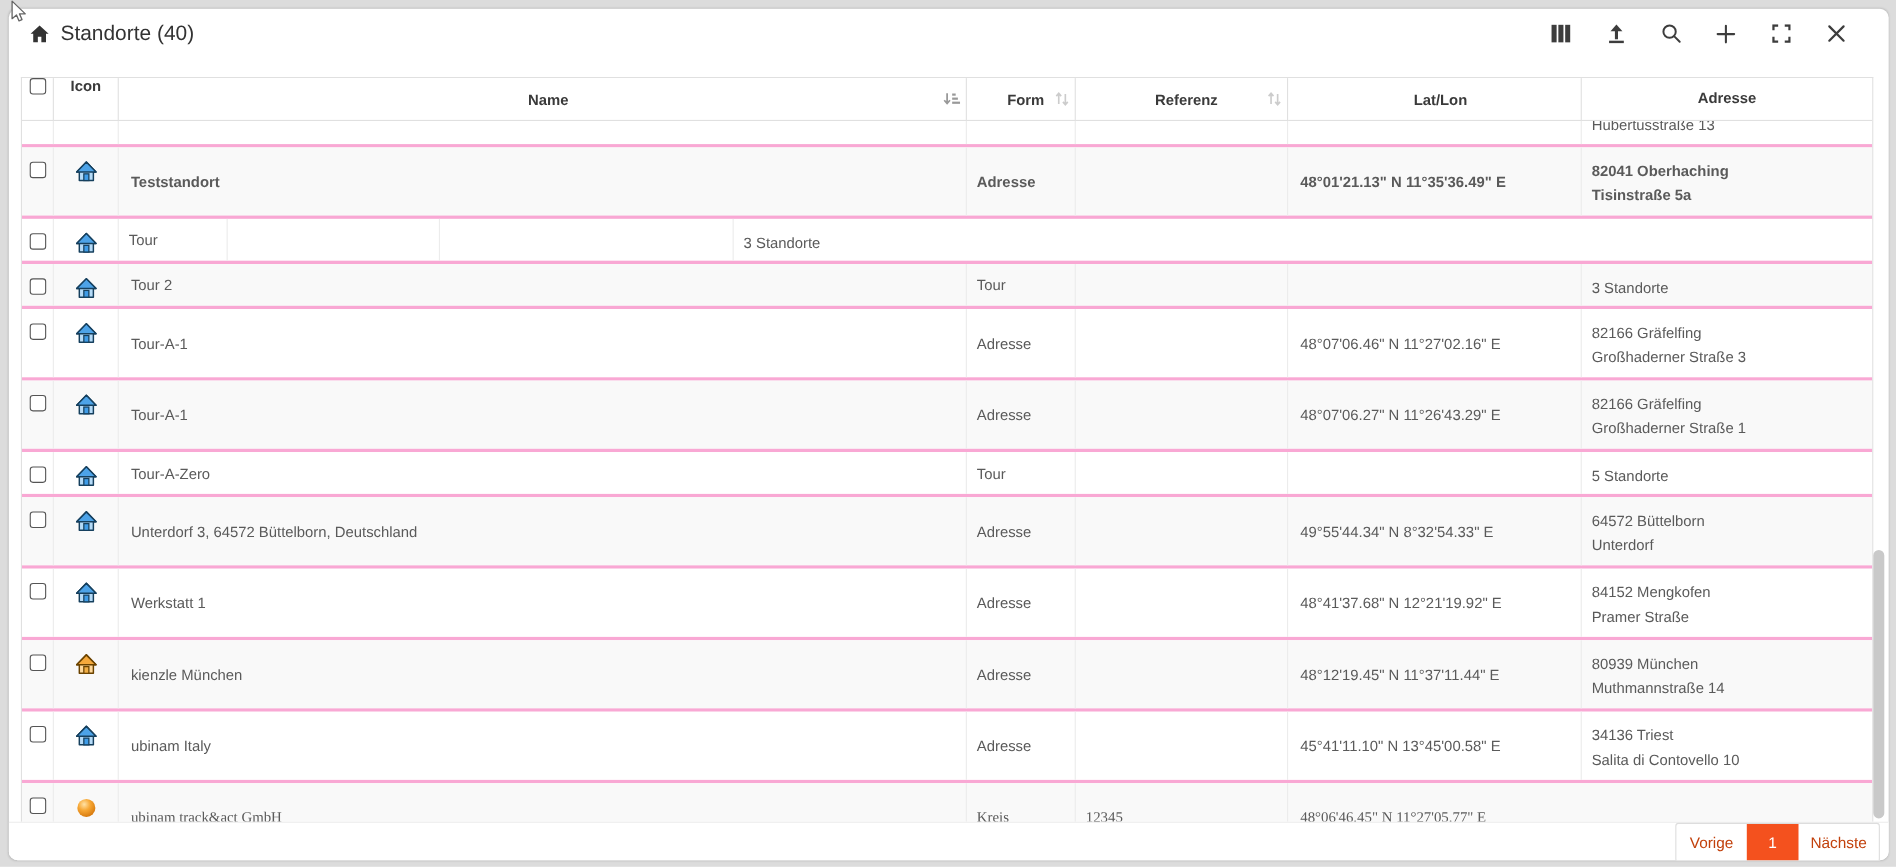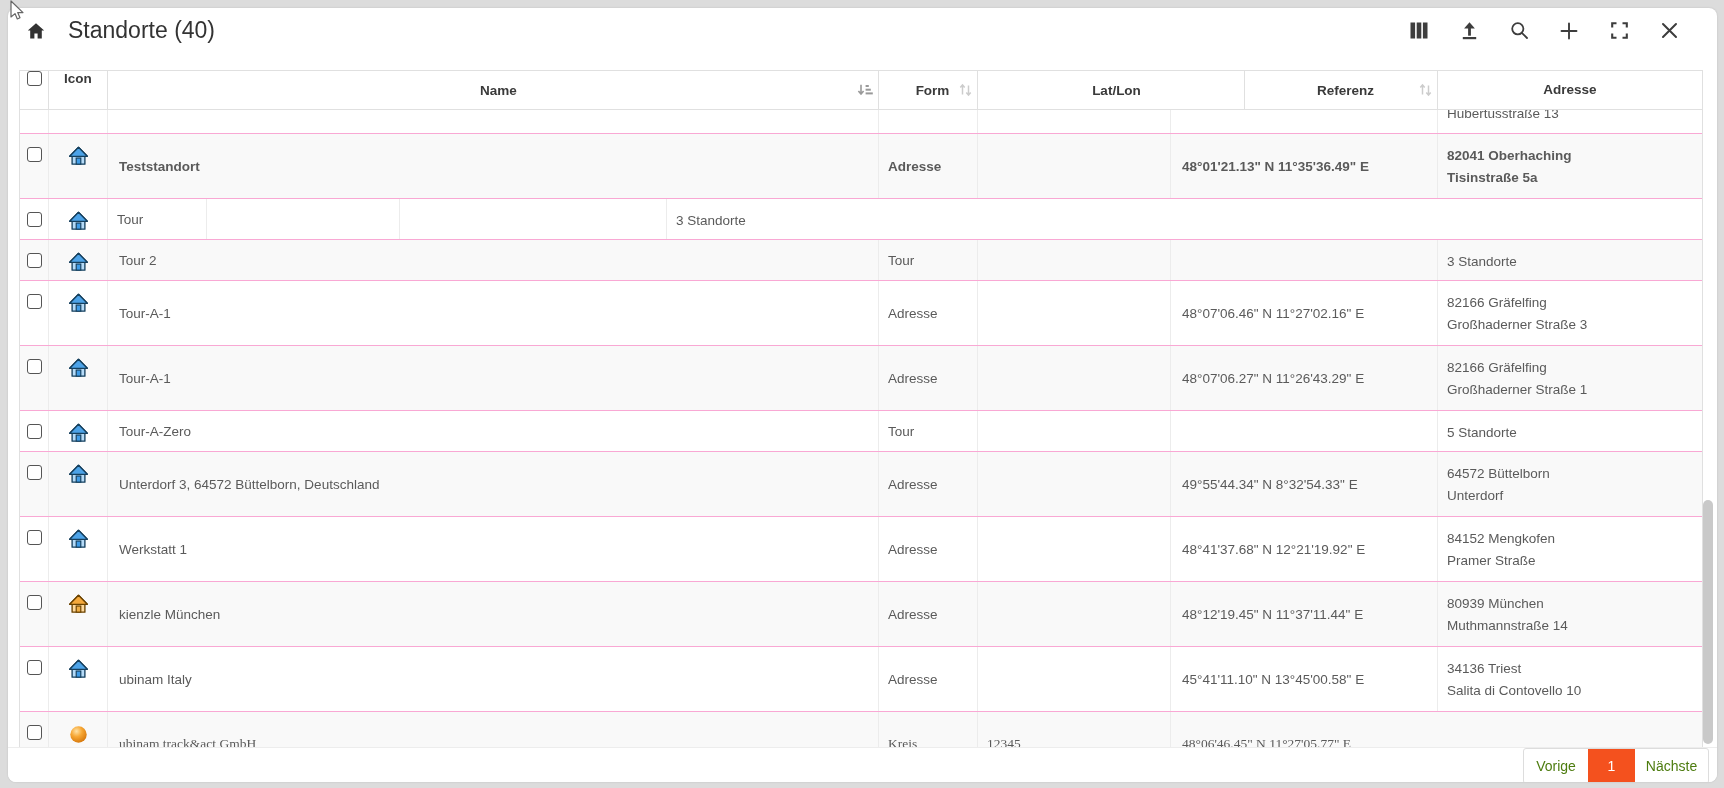--- a/index.html
+++ b/index.html
@@ -11,40 +11,40 @@
     position:relative;
   }
   .panel{
     position:absolute;left:8px;top:8px;width:1709px;height:774px;
     background:#ffffff;border-radius:8px;overflow:hidden;
     box-shadow:0 0 2px rgba(0,0,0,.15);
   }
   
   .titlebar{position:relative;height:45px;}
   .title-left{position:absolute;left:19px;top:0;height:45px;display:flex;align-items:center;gap:10px;}
-  .page-title{font-size:23px;color:#333;margin-left:13px;}
+  .page-title{font-size:19px;color:#333;}
   .toolbar{position:absolute;right:23px;top:0;height:45px;display:flex;align-items:center;}
   .tb-slot{width:50px;height:45px;display:flex;align-items:center;justify-content:center;cursor:pointer;}
   .tb-slot svg{display:block;}
   
   .table-wrap{
     position:absolute;left:11px;top:62px;width:1684px;height:694px;
     border:1px solid #e0e0e0;border-bottom:none;box-sizing:border-box;
     overflow:hidden;background:#fff;
   }
   .thead{display:flex;height:39px;background:#fff;}
   .th{
     position:relative;display:flex;align-items:center;justify-content:center;
     font-size:13.5px;font-weight:700;color:#3a3a3a;
     border-right:1px solid #e0e0e0;border-bottom:1px solid #e0e0e0;
     box-sizing:border-box;flex:none;
   }
   .th:last-child{border-right:none;}
   .sort-ic{position:absolute;right:5px;top:50%;transform:translateY(-50%);}
-  .trow{display:flex;border-bottom:1px solid #f9a8d4;background:#fff;box-sizing:border-box;cursor:pointer;}
+  .trow{display:flex;border-bottom:3px solid #f9a8d4;background:#fff;box-sizing:border-box;cursor:pointer;}
   .trow.alt{background:#f9f9f9;}
   .c{flex:none;box-sizing:border-box;border-right:1px solid #ececec;display:flex;align-items:center;overflow:hidden;
      font-size:13.5px;color:#5a5a5a;}
   .c:last-child{border-right:none;}
   .w-select{width:29px;justify-content:center;align-items:flex-start;}
   .w-icon{width:59px;justify-content:center;align-items:flex-start;}
   .w-name{width:771px;padding-left:11px;}
   .w-form{width:99px;padding-left:9px;}
   .w-ref{width:193px;padding-left:9px;}
   .w-latlon{width:267px;padding-left:11px;}
@@ -58,21 +58,21 @@
   .house-blue{--ho:#16405e;--hr:#4da3e8;--hb:#b5dbf8;--hd:#3f9ce8;}
   .house-orange{--ho:#6b4300;--hr:#f5a93c;--hb:#ffd99c;--hd:#f0ae45;}
   
   .vscroll-thumb{position:absolute;right:4px;top:492px;width:10px;height:244px;border-radius:5px;background:#c9c9c9;}
   
   .footer{position:absolute;left:0;top:739px;width:100%;height:35px;background:#fff;border-top:1px solid #ededed;}
   .pagination{
     position:absolute;left:1515px;top:740px;height:34px;
     display:flex;background:#fff;border:1px solid #ddd;border-radius:3px;overflow:hidden;
   }
-  .pg-btn{display:flex;align-items:center;justify-content:center;font-size:14px;color:#4d7c0f;cursor:pointer;}
+  .pg-btn{display:flex;align-items:center;justify-content:center;font-size:14px;color:#c2410c;cursor:pointer;}
   .pg-prev{width:64px;}
   .pg-next{width:73px;}
   .pg-page{width:47px;background:#f4511e;color:#ffffff;}
   
   .cursor{position:absolute;left:8px;top:0;z-index:50;pointer-events:none;}
   .hidden-defs{position:absolute;width:0;height:0;overflow:hidden;}
 </style>
 </head>
 <body>
 
@@ -166,30 +166,30 @@
           <rect x="8.6" y="8.9" width="7.2" height="2" fill="#999"></rect>
         </svg>
       </div>
       <div class="th w-form">
         <span>Form</span>
         <svg class="sort-ic" width="13" height="13" viewBox="0 0 13 13">
           <path d="M3.5 11 V1.6 M1.3 3.9 L3.5 1.3 L5.7 3.9" stroke="#ccc" stroke-width="1.5" fill="none"></path>
           <path d="M9.5 2 V11.4 M7.3 9.1 L9.5 11.7 L11.7 9.1" stroke="#ccc" stroke-width="1.5" fill="none"></path>
         </svg>
       </div>
-      <div class="th w-latlon">
-        <span>Lat/Lon</span>
-      </div>
       <div class="th w-ref">
         <span>Referenz</span>
         <svg class="sort-ic" width="13" height="13" viewBox="0 0 13 13">
           <path d="M3.5 11 V1.6 M1.3 3.9 L3.5 1.3 L5.7 3.9" stroke="#ccc" stroke-width="1.5" fill="none"></path>
           <path d="M9.5 2 V11.4 M7.3 9.1 L9.5 11.7 L11.7 9.1" stroke="#ccc" stroke-width="1.5" fill="none"></path>
         </svg>
       </div>
+      <div class="th w-latlon">
+        <span>Lat/Lon</span>
+      </div>
       <div class="th w-addr" style="display:flex;align-items:center;justify-content:center;padding:0;">
         <span>Adresse</span>
       </div>
     </div>
     <div>
   <div class="trow partial" style="height: 24px;">
     <div class="c w-select">
       <div class="cbx" style="visibility: hidden;"></div>
     </div>
     <div class="c w-icon"></div>

